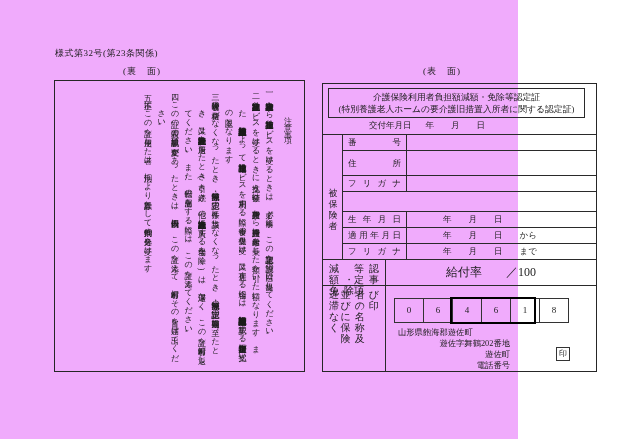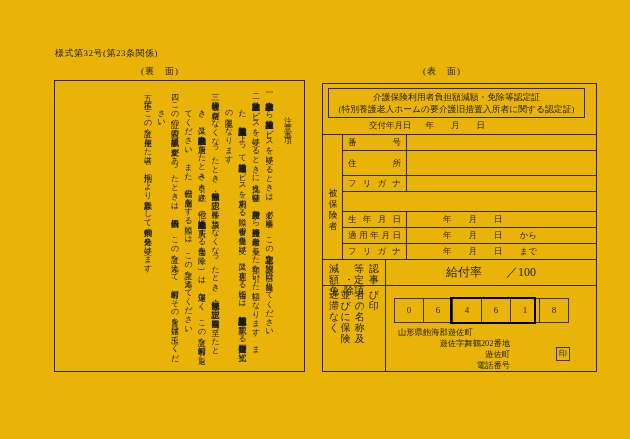--- a/index.html
+++ b/index.html
@@ -1,21 +1,21 @@
 <!DOCTYPE html>
 <html><head>
 <meta charset="utf-8">
 <style>
   html,body{margin:0;padding:0;background:#ffffff;}
   body{width:630px;height:439px;overflow:hidden;}
-  .sheet{position:relative;width:630px;height:439px;background:#eab308;
+  .sheet{position:relative;width:518px;height:439px;background:#f0abfc;
          font-family:"Liberation Serif","DejaVu Serif",serif;color:#1c1c1c;}
   .style-no{position:absolute;left:55px;top:47px;font-size:9px;letter-spacing:0.5px;}
   .side-label{position:absolute;top:65px;font-size:9px;text-align:center;letter-spacing:1px;}
-  .back-side-label{left:54px;width:212px;}
+  .back-side-label{left:36px;width:212px;}
   .front-side-label{left:322px;width:240px;}
 
   
   .back-box{position:absolute;left:54px;top:80px;width:251px;height:292px;
             border:1.5px solid #262626;box-sizing:border-box;padding:7px 10px 7px 8px;}
   .notes{writing-mode:vertical-rl;height:100%;width:100%;font-size:8px;
          line-height:13.5px;text-align:left;}
   .notes-heading{padding-top:22px;letter-spacing:7px;margin-left:5px;}
   .note-item{padding-top:16px;text-indent:-16px;}
 

